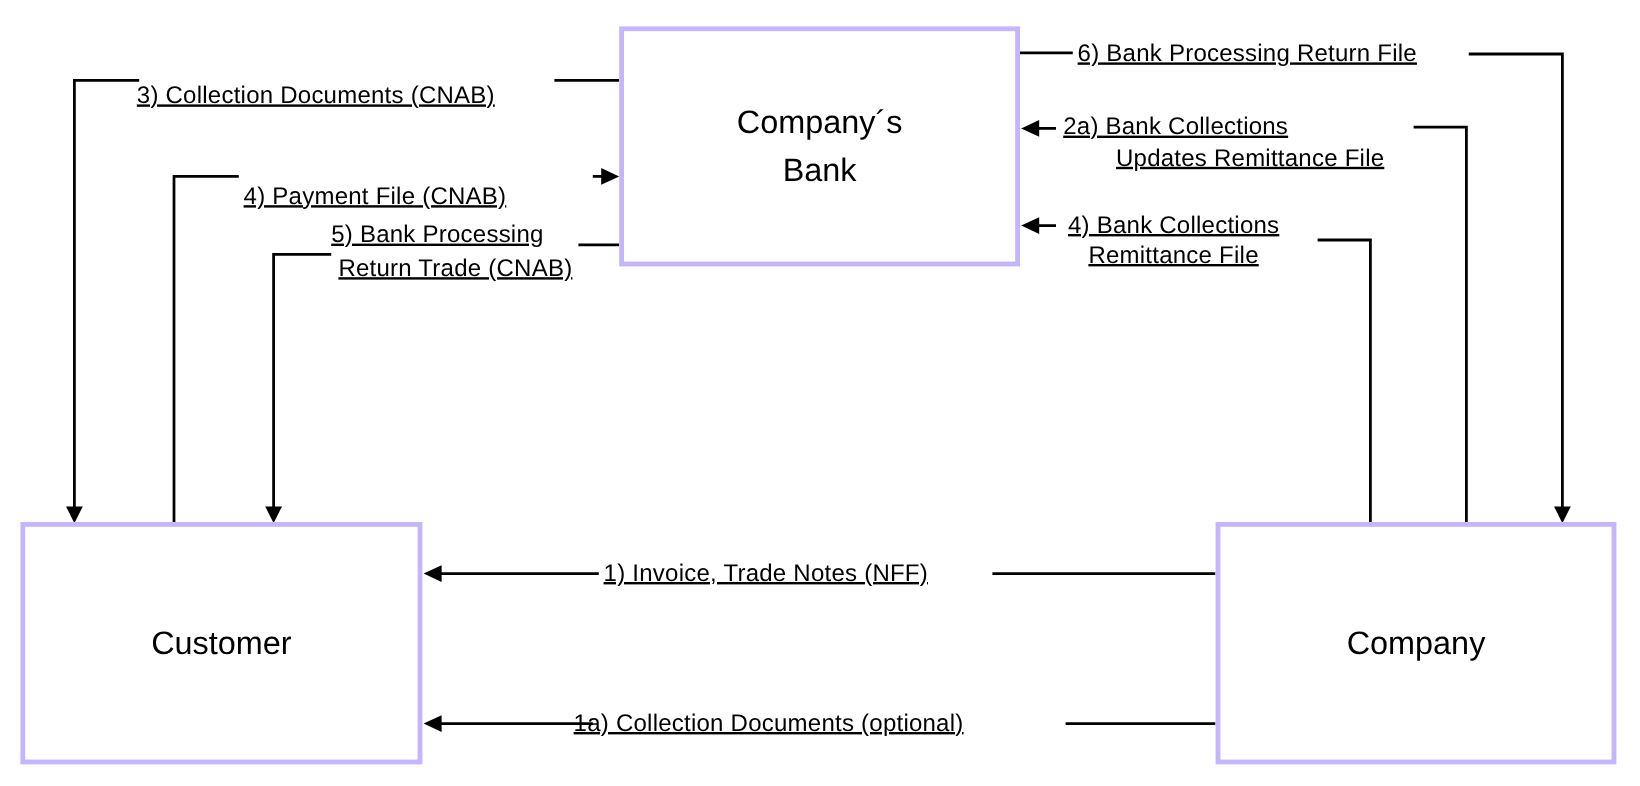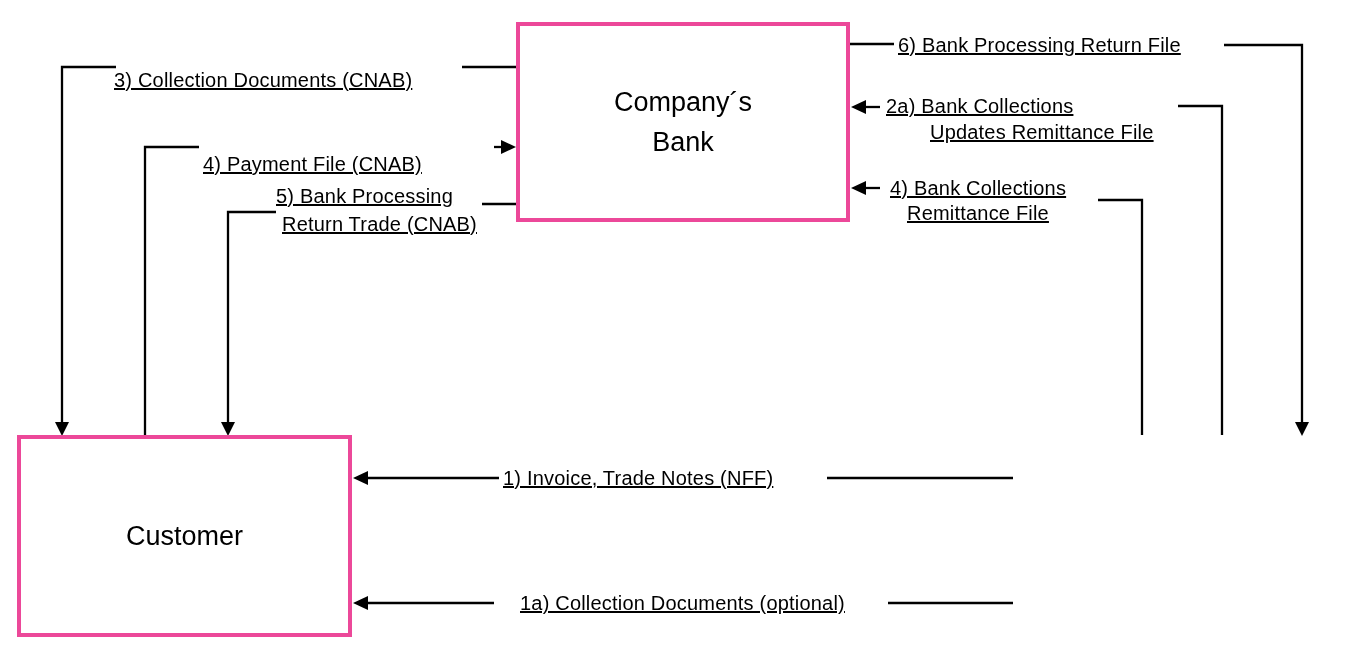--- a/index.html
+++ b/index.html
@@ -27,21 +27,21 @@
     stroke-width: 2.3;
     fill: none;
   }
   svg.wires polygon {
     fill: #000000;
     stroke: none;
   }
   .node {
     position: absolute;
     background: #ffffff;
-    border: 4px solid #ec4899;
+    border: 4px solid #c4b5fd;
     display: flex;
     align-items: center;
     justify-content: center;
     text-align: center;
     box-sizing: border-box;
   }
   .node .node-label {
     font-size: 27px;
     line-height: 40px;
     color: #000000;
@@ -66,21 +66,21 @@
   #label-3  { left: 114px; top: 57px; margin-top: 11px;  }
   #label-4  { left: 203px; top: 135px; margin-top: 17px; }
   #label-5  { left: 276px; top: 182px; line-height: 28px; }
   #label-5 .l2 { padding-left: 6px; }
   #label-6  { left: 898px; top: 33px;  }
   #label-2a { left: 886px; top: 93px;  line-height: 26px; }
   #label-2a .l2 { padding-left: 44px; }
   #label-2  { left: 890px; top: 176px; line-height: 25px; }
   #label-2 .l2 { padding-left: 17px; }
   #label-1  { left: 503px; top: 466px; }
-  #label-1a { left: 520px; top: 591px; }
+  #label-1a { left: 478px; top: 591px; }
 </style>
 </head>
 <body>
 
 <div id="canvas">
 
   <svg class="wires" viewBox="0 0 1367 655" xmlns="http://www.w3.org/2000/svg">
 
     <g>
       <path d="M516,67 L462,67"></path>
@@ -133,20 +133,23 @@
 
   <div class="node" id="node-bank">
     <span class="node-label">Company´s
 Bank</span>
   </div>
 
   <div class="node" id="node-customer">
     <span class="node-label">Customer</span>
   </div>
 
+  <div class="node" id="node-company">
+    <span class="node-label">Company</span>
+  </div>
 
   <div class="flow-label" id="label-3">3) Collection Documents (CNAB)</div>
 
   <div class="flow-label" id="label-4">4) Payment File (CNAB)</div>
 
   <div class="flow-label" id="label-5">
     <span class="l1">5) Bank Processing</span>
     <span class="l2">Return Trade (CNAB)</span>
   </div>
 

